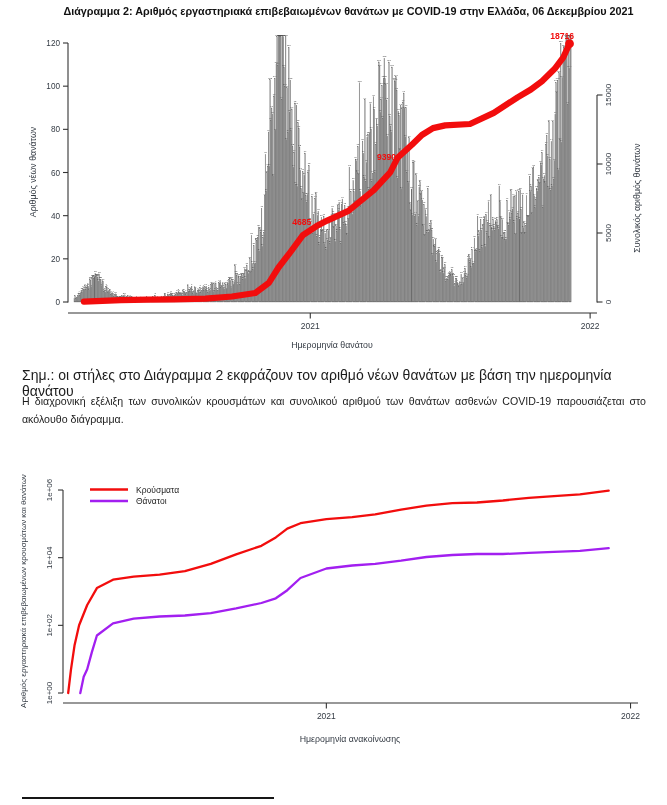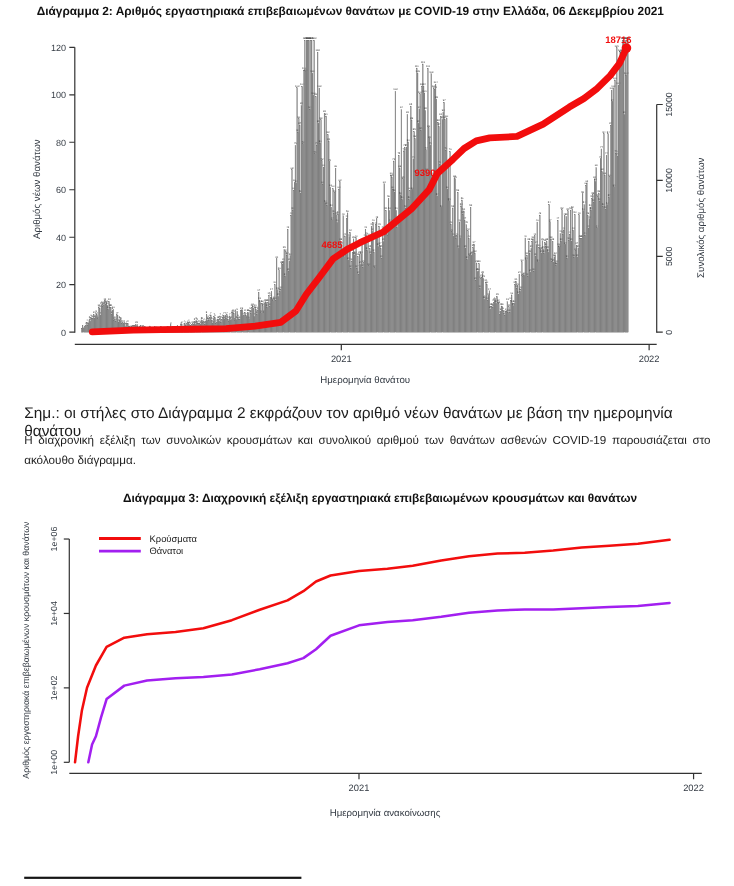--- a/index.html
+++ b/index.html
@@ -1,20 +1,20 @@
 <!DOCTYPE html>
 <html><head>
 <meta charset="utf-8">
 <style>
   html,body{margin:0;padding:0;background:#ffffff;}
   .page{position:relative;width:667px;height:805px;background:#fff;overflow:hidden;
         font-family:"Liberation Sans",sans-serif;color:#1c1c1c;}
   .doc-title{position:absolute;left:0;width:667px;text-align:center;
              font-size:10.8px;font-weight:bold;color:#111;}
-  .doc-title.t2{top:5px;width:637px;}
+  .doc-title.t2{top:5px;padding-left:30px;width:637px;}
   .doc-title.t3{top:447px;padding-left:24px;width:643px;}
   .note{position:absolute;left:22px;font-size:14px;color:#1c1c1c;}
   .para{position:absolute;left:22px;width:624px;font-size:10.6px;line-height:17.5px;
         text-align:justify;color:#1c1c1c;}
   .foot-rule{position:absolute;left:22px;width:252px;border-top:2px solid #161616;height:0;}
   svg{position:absolute;left:0;}
   svg text{font-family:"Liberation Sans",sans-serif;}
 </style>
 </head>
 <body>
@@ -1274,21 +1274,20 @@
       <text x="386.45799999999997" y="159.86" text-anchor="middle" font-size="8.6" font-weight="bold" fill="#f20d0d">9390</text>
       <polyline points="83.9,301.7 120.9,300.1 147.3,299.7 173.8,299.3 205.5,298.7 232.0,296.5 255.3,293.0 269.0,282.7 278.5,267.5 290.2,252.3 302.9,235.2 316.6,226.1 327.2,220.6 348.4,210.9 373.8,190.2 390.2,172.4 397.6,157.8 411.9,144.7 421.9,135.0 433.0,128.1 445.2,125.4 470.0,124.0 493.8,112.9 517.6,97.3 530.9,89.5 542.0,81.2 554.7,68.8 563.1,57.7 569.5,43.7" fill="none" stroke="#f20d0d" stroke-width="6.2" stroke-linecap="round" stroke-linejoin="round"></polyline>
       <circle cx="569.492" cy="43.7192" r="4.4" fill="#f20d0d"></circle>
       <text x="562.086" y="39.110000000000014" text-anchor="middle" font-size="8.6" font-weight="bold" fill="#f20d0d">18716</text>
     </svg>
 
   <div class="note" style="top:367px">Σημ.: οι στήλες στο Διάγραμμα 2 εκφράζουν τον αριθμό νέων θανάτων με βάση την ημερομηνία θανάτου</div>
 
   <div class="para" style="top:393px">Η διαχρονική εξέλιξη των συνολικών κρουσμάτων και συνολικού αριθμού των θανάτων ασθενών COVID-19 παρουσιάζεται στο ακόλουθο διάγραμμα.</div>
 
-  <div class="doc-title t3">Διάγραμμα 3: Διαχρονική εξέλιξη εργαστηριακά επιβεβαιωμένων κρουσμάτων και θανάτων</div>
 
   <svg id="chart3-svg" style="top:455px" width="667" height="300" viewBox="0 455 667 300">
       <line x1="63" y1="693" x2="63" y2="490.02" stroke="#333333" stroke-width="1.1"></line>
       <line x1="58" y1="693" x2="63" y2="693" stroke="#333333" stroke-width="1.1"></line>
       <text transform="translate(52,693) rotate(-90)" text-anchor="middle" font-size="8" fill="#343b44">1e+00</text>
       <line x1="58" y1="625.34" x2="63" y2="625.34" stroke="#333333" stroke-width="1.1"></line>
       <text transform="translate(52,625.34) rotate(-90)" text-anchor="middle" font-size="8" fill="#343b44">1e+02</text>
       <line x1="58" y1="557.6800000000001" x2="63" y2="557.6800000000001" stroke="#333333" stroke-width="1.1"></line>
       <text transform="translate(52,557.6800000000001) rotate(-90)" text-anchor="middle" font-size="8" fill="#343b44">1e+04</text>
       <line x1="58" y1="490.02" x2="63" y2="490.02" stroke="#333333" stroke-width="1.1"></line>

